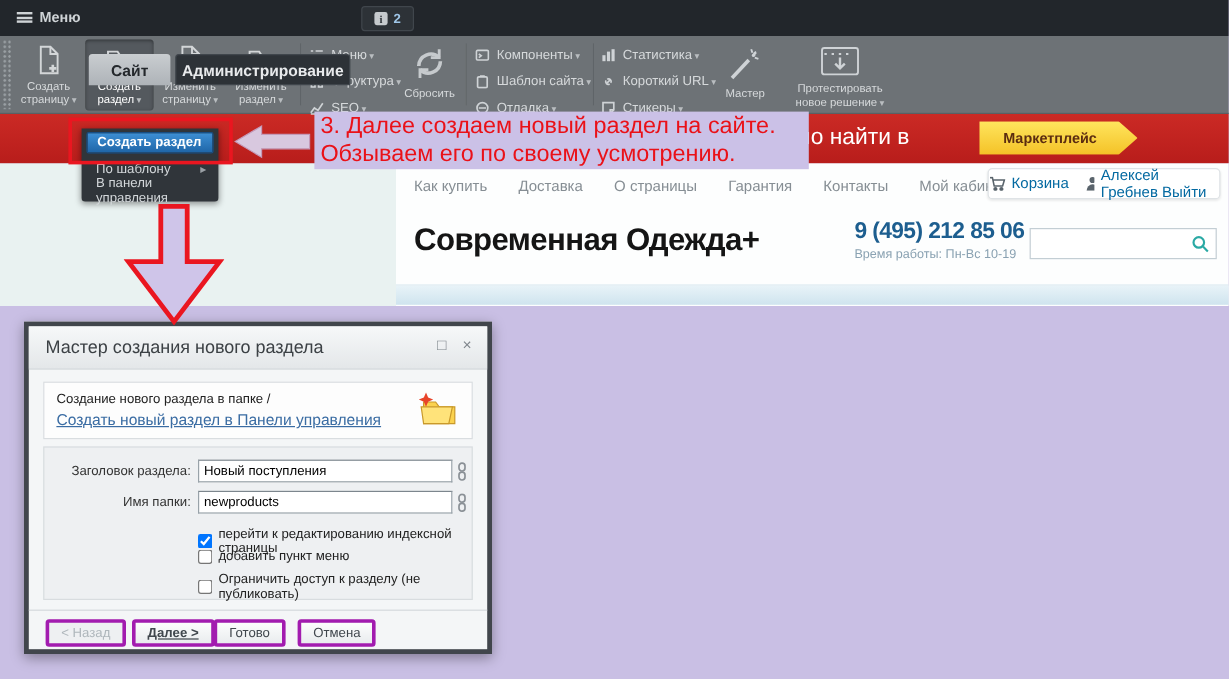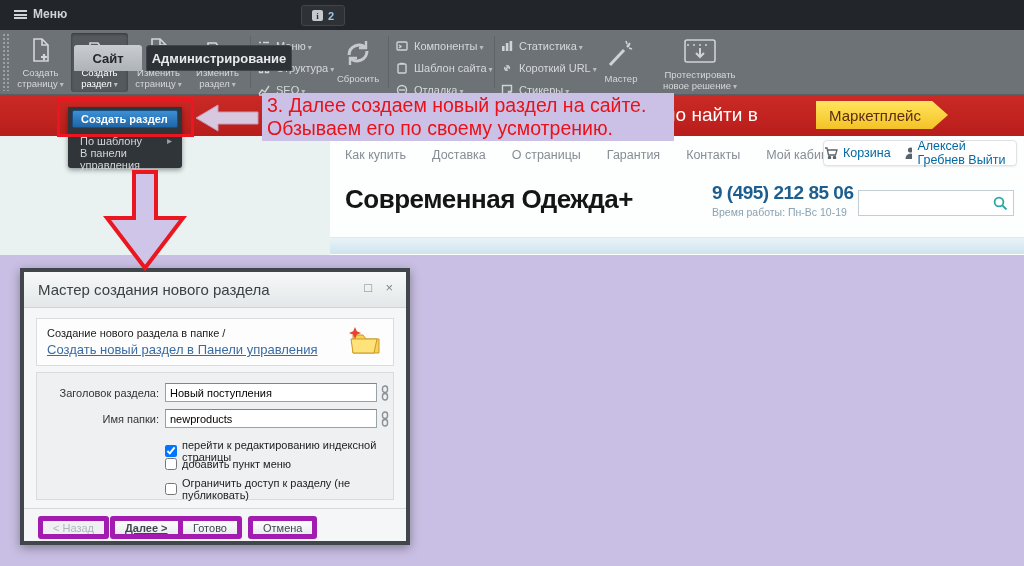--- a/index.html
+++ b/index.html
@@ -29,21 +29,21 @@
   .caret::after { content:"▾"; font-size:8px; margin-left:2px; color:#b9bdc0; }
   .vsep { top:6px; width:1px; height:52px; background:#7d8286; border-left:1px solid #5f6468; }
   .mini-row { height:17px; display:flex; align-items:center; gap:6px; color:#d6d9db; font-size:11px; cursor:pointer; white-space:nowrap; }
   .mini-col { display:flex; flex-direction:column; gap:5px; top:7px; }
   svg.rico { stroke:#d3d6d8; fill:none; stroke-width:1.6; }
   svg.rico-s { stroke:#cfd3d6; fill:none; stroke-width:1.4; }
 
   
   #banner { left:0; top:95px; width:1024px; height:41px; background:linear-gradient(#cb2a25,#b81d1b); z-index:4; }
   #banner-text { left:612px; top:9px; font-size:19px; color:#fff; }
-  #marketplace { left:816px; top:6px; width:132px; height:28px; background:linear-gradient(#ffe55e,#f4c227); clip-path:polygon(0 0,88% 0,100% 50%,88% 100%,0 100%); display:flex; align-items:center; justify-content:center; padding-right:14px; font-size:15px; font-weight:normal; color:#5b2c10; cursor:pointer; }
+  #marketplace { left:816px; top:6px; width:132px; height:28px; background:linear-gradient(#ffe55e,#f4c227); clip-path:polygon(0 0,88% 0,100% 50%,88% 100%,0 100%); display:flex; align-items:center; justify-content:center; padding-right:14px; font-size:12px; font-weight:bold; color:#5b2c10; cursor:pointer; }
 
   
   #site-left { left:0; top:136px; width:330px; height:119px; background:#e9f2f1; }
   #site { left:330px; top:136px; width:694px; height:119px; background:#fdfefe; }
   #site-nav { left:15px; top:12px; display:flex; gap:26px; font-size:12.5px; color:#868e94; }
   #site-nav span { cursor:pointer; }
   #userbox { left:493px; top:4px; width:194px; height:26px; background:#fff; border:1px solid #dfe3e6; border-radius:4px; box-shadow:0 1px 2px rgba(0,0,0,.08); display:flex; align-items:center; justify-content:center; gap:14px; font-size:12.5px; color:#0369a1; }
   #userbox span { display:flex; align-items:center; gap:5px; cursor:pointer; }
   #site-logo { left:15px; top:48px; font-size:26px; font-weight:bold; color:#151515; letter-spacing:-0.5px; }
   #site-phone { left:382px; top:46px; font-size:19px; font-weight:bold; color:#1d5e8f; letter-spacing:-0.5px; white-space:nowrap; }
@@ -79,21 +79,21 @@
   #dlg-link { font-size:13px; color:#3a6ca3; text-decoration:underline; cursor:pointer; display:inline-block; margin-top:3px; }
   #dlg-folder-ico { right:10px; top:7px; }
   #dlg-form { left:12px; top:100px; width:358px; height:128px; background:#eef0f2; border:1px solid #d8dcdf; }
   .frow { position:absolute; left:0; display:flex; align-items:center; }
   .flabel { width:122px; text-align:right; font-size:11px; color:#333; }
   .finput { margin-left:6px; width:212px; height:19px; border:1px solid #98a2a9; border-top-color:#7c868d; background:#fff; font-size:11px; padding:0 4px; font-family:"Liberation Sans",sans-serif; outline:none; }
   .chain { margin-left:4px; }
   .crow { position:absolute; left:128px; display:flex; align-items:center; gap:5px; font-size:11px; color:#222; }
   .crow input { width:12px; height:12px; }
   #dlg-sep { left:0; top:236px; width:382px; height:1px; background:#d5d9dc; }
-  .dlg-btn { top:244px; height:23px; background:linear-gradient(#fcfdfd,#e9ecee); border:5px solid #a21caf; border-radius:3px; font-size:11px; color:#40474d; font-family:"Liberation Sans",sans-serif; cursor:pointer; padding:0 10px; }
+  .dlg-btn { top:244px; height:23px; background:linear-gradient(#fcfdfd,#e9ecee); border:3px solid #a21caf; border-radius:3px; font-size:11px; color:#40474d; font-family:"Liberation Sans",sans-serif; cursor:pointer; padding:0 10px; }
   .dlg-btn.disabled { color:#aeb6bb; background:#eef0f2; cursor:default; }
   .dlg-btn.primary { font-weight:bold;text-decoration:underline; }
   #btn-back { left:14px; } #btn-next { left:86px; } #btn-finish { left:154px; } #btn-cancel { left:224px; }
 </style>
 </head>
 <body>
 
 <div id="topbar" class="abs">
   <div class="abs menu-btn">
     <span class="hamb"></span>

